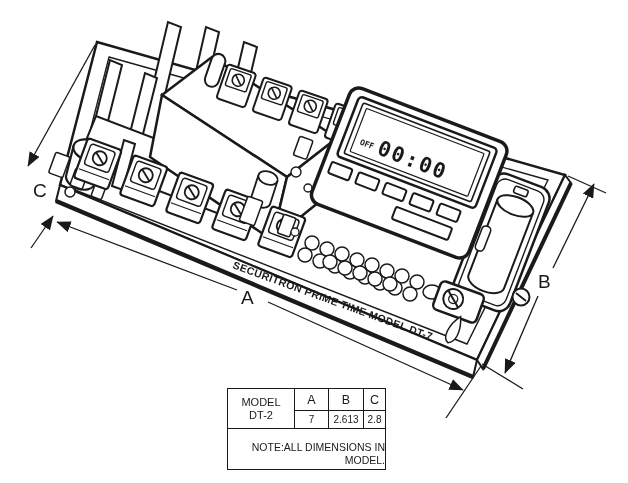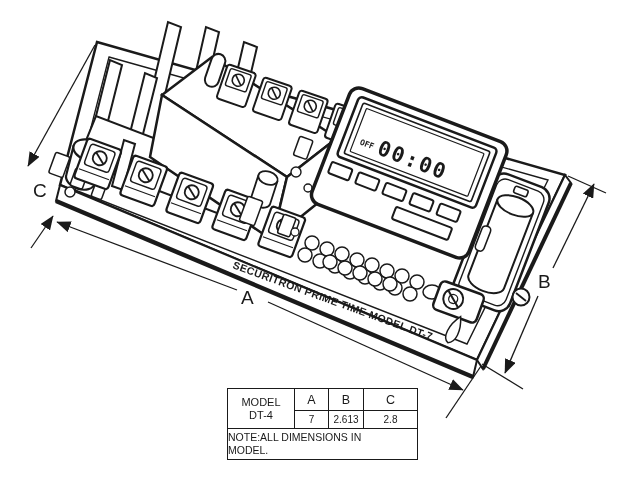--- a/index.html
+++ b/index.html
@@ -10,31 +10,31 @@
   svg{position:absolute;left:0;top:0;}
   svg .ln{stroke:#1a1a1a;fill:none;}
   svg .fw{stroke:#1a1a1a;fill:#ffffff;}
   svg text{fill:#1a1a1a;stroke:none;}
   .dimlabel{font-family:"Liberation Sans",sans-serif;font-size:19px;}
   .boardtext{font-family:"Liberation Sans",sans-serif;font-size:10.5px;font-weight:bold;letter-spacing:0.5px;}
   .lcd-off{font-family:"DejaVu Sans Mono",monospace;font-size:8px;font-weight:bold;}
   .lcd-digits{font-family:"DejaVu Sans Mono",monospace;font-size:21px;font-weight:bold;letter-spacing:2px;}
   
   .spec-table{
-    position:absolute;left:227px;top:388px;width:191px;box-sizing:border-box;
+    position:absolute;left:227px;top:388px;width:159px;box-sizing:border-box;
     border:1.4px solid #1a1a1a;background:#fff;
   }
   .spec-grid{display:grid;grid-template-columns:67px 34px 35px auto;grid-template-rows:22px 17px;}
   .cell{display:flex;align-items:center;justify-content:center;box-sizing:border-box;}
   .model-cell{grid-row:1/3;grid-column:1;flex-direction:column;border-right:1.2px solid #1a1a1a;font-size:11px;line-height:1.15;}
   .hdr{font-size:12.5px;border-bottom:1.2px solid #1a1a1a;}
   .hdr.a,.hdr.b{border-right:1.2px solid #1a1a1a;}
   .val{font-size:10px;}
   .val.a,.val.b{border-right:1.2px solid #1a1a1a;}
-  .note-row{border-top:1.2px solid #1a1a1a;text-align:left;font-size:10.5px;line-height:1.2;padding:2px 0 3px 0;}
+  .note-row{border-top:1.2px solid #1a1a1a;text-align:right;font-size:10.5px;line-height:1.2;padding:12px 0 3px 0;}
 </style>
 </head>
 <body>
 
 <div id="canvas">
 
 <svg viewBox="0 0 628 483" width="628" height="483">
   <defs>
     <marker id="arrow" viewBox="0 0 10 8" refX="9.5" refY="4" markerWidth="11" markerHeight="9" orient="auto-start-reverse">
       <path d="M0,0 L10,4 L0,8 Z" fill="#1a1a1a"></path>
@@ -254,21 +254,21 @@
     <path class="ln" d="M95,45 L28,166" marker-end="url(#arrow)"></path>
     <path class="ln" d="M31,248 L53,216" marker-end="url(#arrow)"></path>
     <text class="dimlabel" x="33" y="197">C</text>
   </g>
 </svg>
 
 <div class="spec-table">
   <div class="spec-grid">
     <div class="cell model-cell">
       <div>MODEL</div>
-      <div>DT-4</div>
+      <div>DT-2</div>
     </div>
     <div class="cell hdr a">A</div>
     <div class="cell hdr b">B</div>
     <div class="cell hdr c">C</div>
     <div class="cell val a">7</div>
     <div class="cell val b">2.613</div>
     <div class="cell val c">2.8</div>
   </div>
   <div class="note-row">
     <div>NOTE:ALL DIMENSIONS IN</div>

